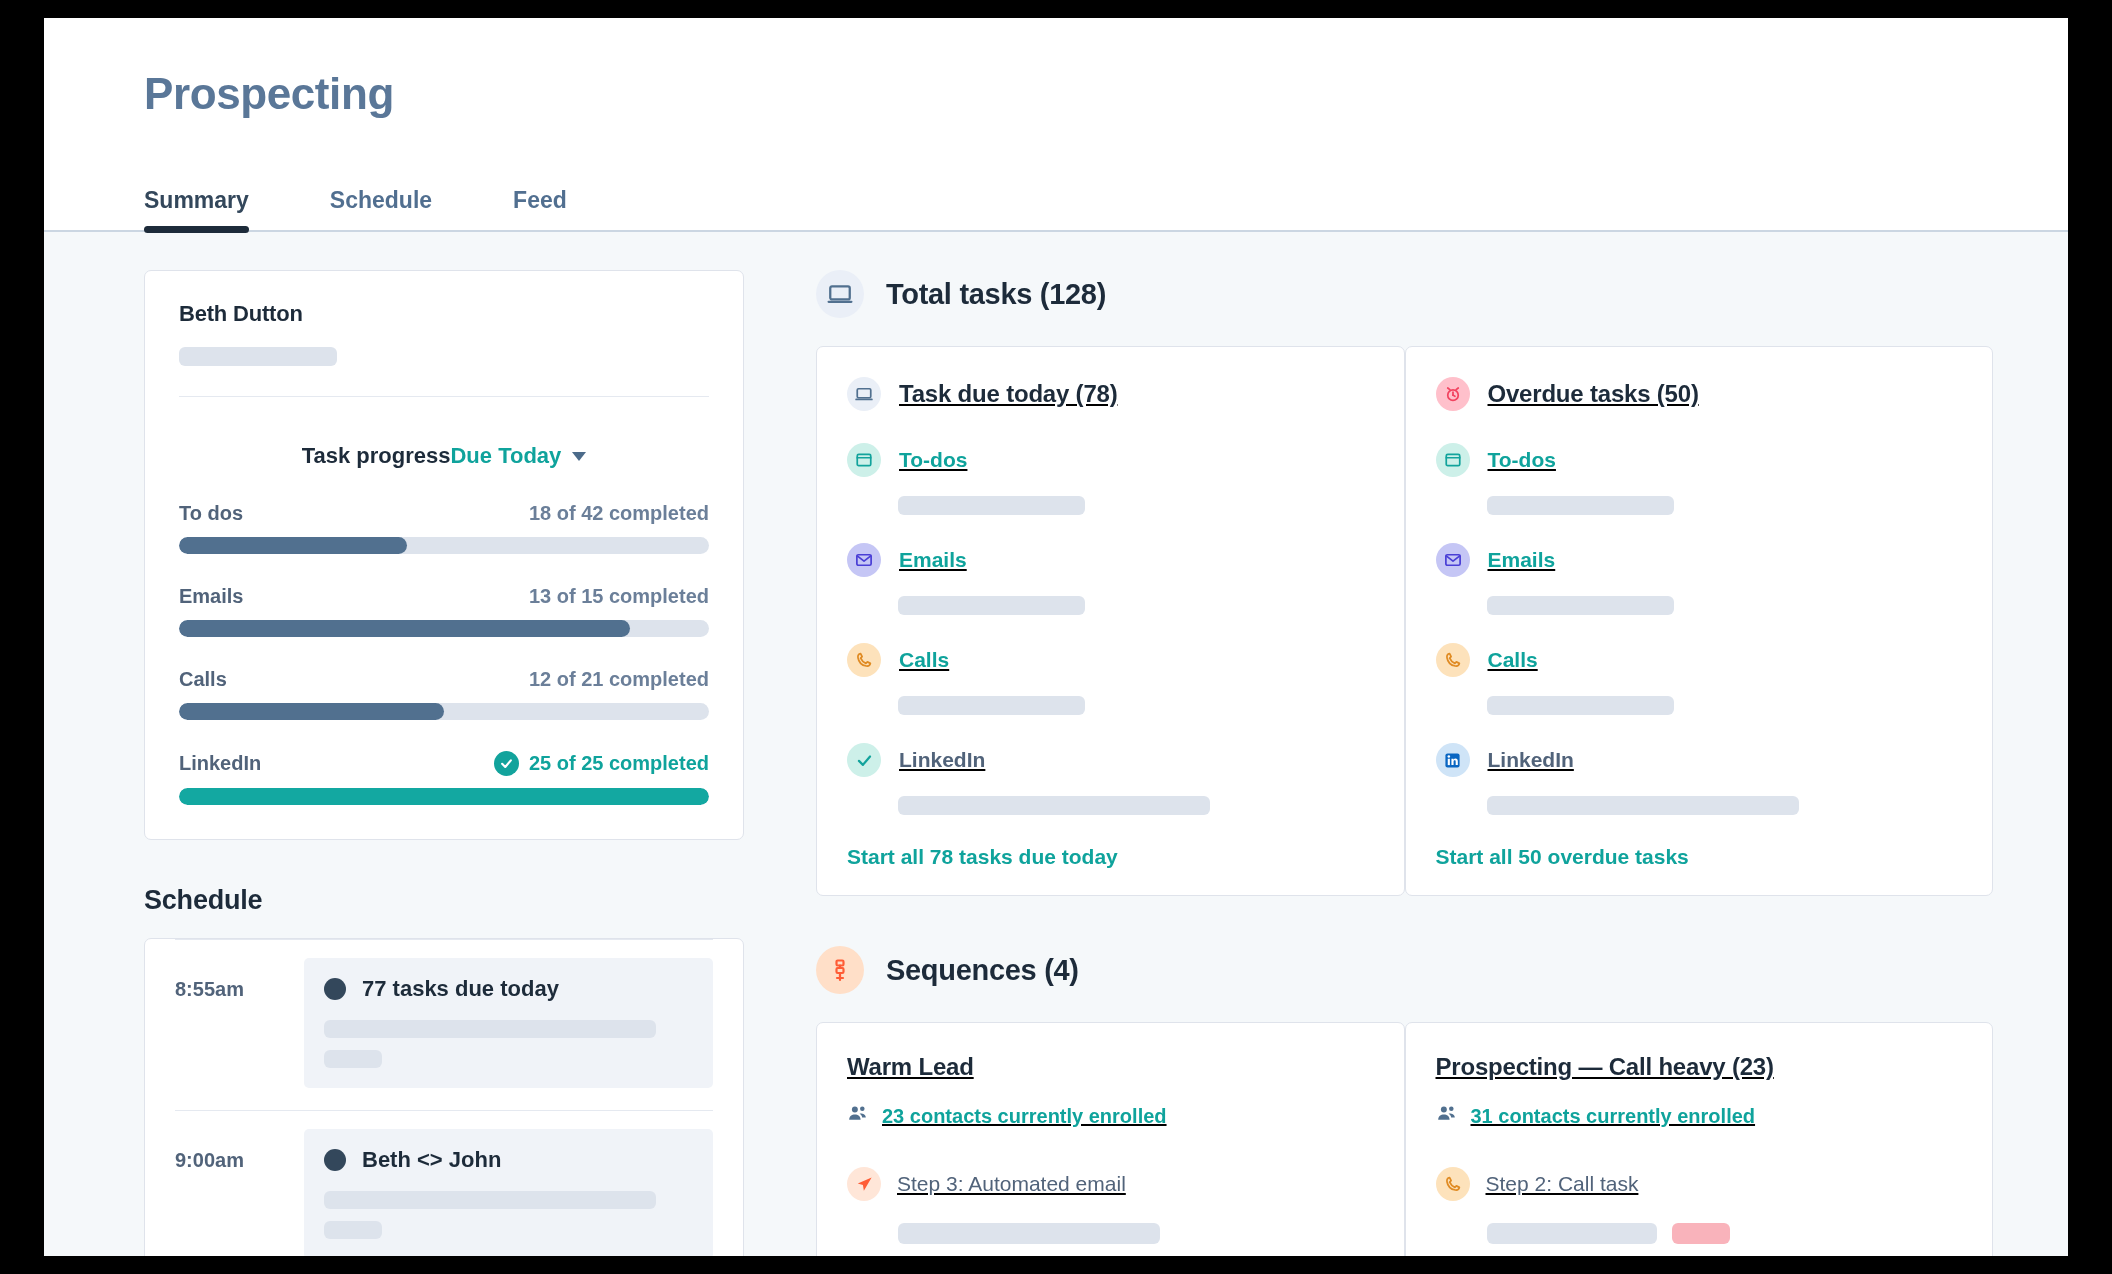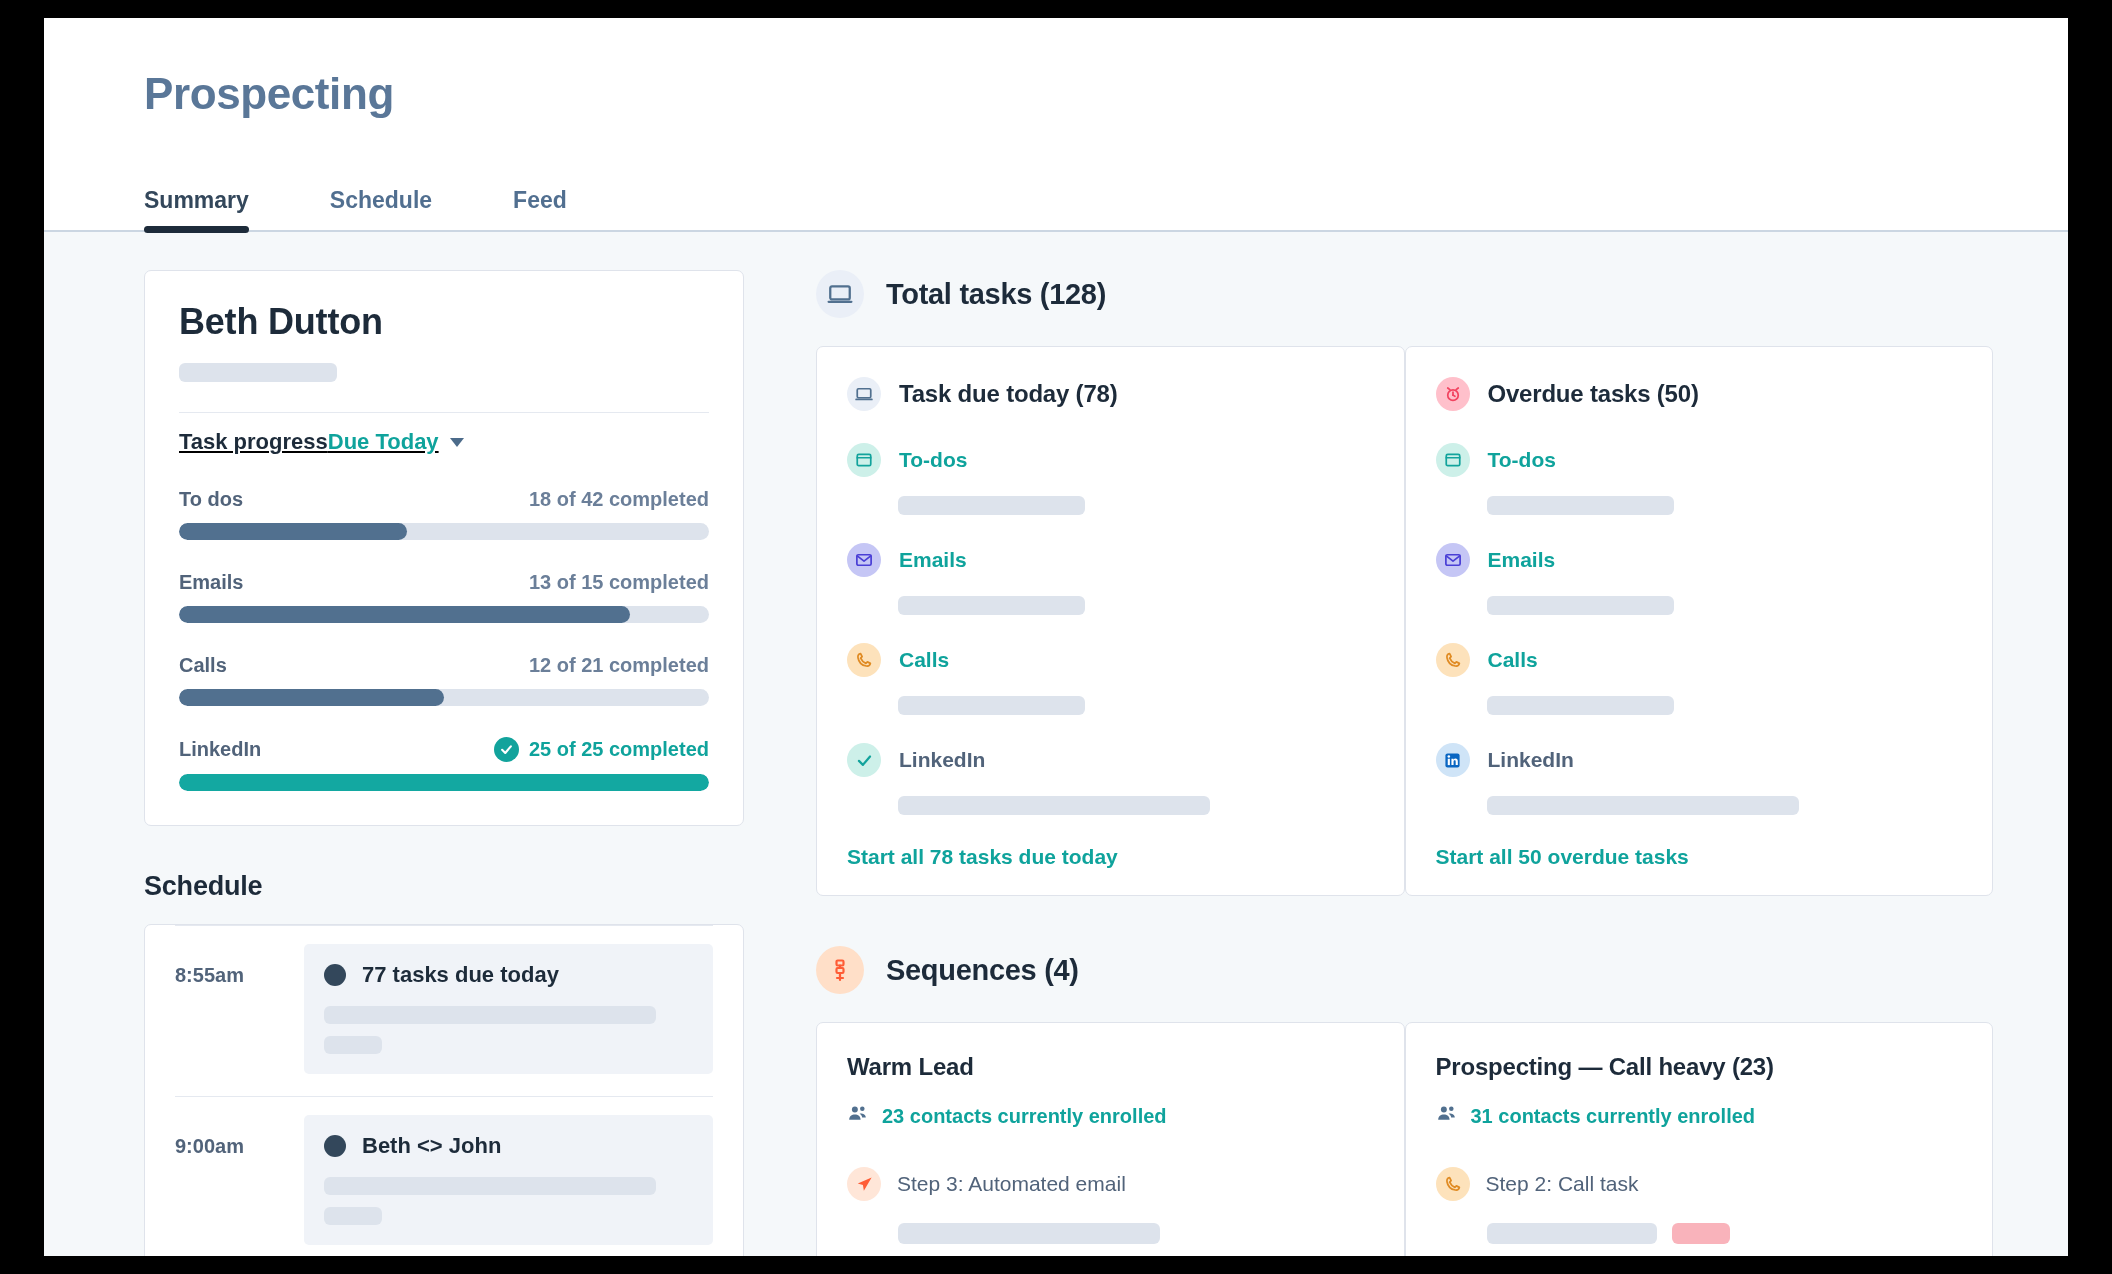--- a/index.html
+++ b/index.html
@@ -89,43 +89,42 @@
 
   .card {
     background: #ffffff;
     border: 1px solid #dfe3eb;
     border-radius: 7px;
   }
 
   
   .user-card { padding: 30px 34px 34px 34px; }
   .user-name {
-    font-size: 36px;
+    font-size: 22px;
     font-weight: bold;
     color: #1d2b3a;
     letter-spacing: -0.2px;
   }
   .skel {
     background: #dde3ec;
     border-radius: 6px;
     height: 19px;
   }
   .user-skel { width: 158px; margin-top: 20px; }
   .user-divider {
     height: 1px;
     background: #e5e9f0;
     margin: 30px 0 0 0;
   }
 
   .tp-head {
     display: flex;
     align-items: center;
-    justify-content: flex-start;
-    margin-top: 16px;
-    text-decoration: underline;
+    justify-content: center;
+    margin-top: 46px;
   }
   .tp-title {
     font-size: 22px;
     font-weight: bold;
     color: #1d2b3a;
   }
   .tp-filter {
     font-size: 22px;
     font-weight: bold;
     color: #0fa39c;
@@ -251,20 +250,21 @@
   .sec-head-icon.seq   { background: #ffdfc8; }
   .sec-head-title {
     font-size: 29px;
     font-weight: bold;
     color: #1d2b3a;
     letter-spacing: -0.3px;
   }
 
   .card-grid {
     display: flex;
+    text-decoration: underline;
   }
   .card-grid > * { flex: 1 1 0; min-width: 0; }
 
   .task-card { padding: 30px 30px 26px 30px; }
   .task-card-head {
     display: flex;
     align-items: center;
     gap: 18px;
     margin-bottom: 32px;
   }

